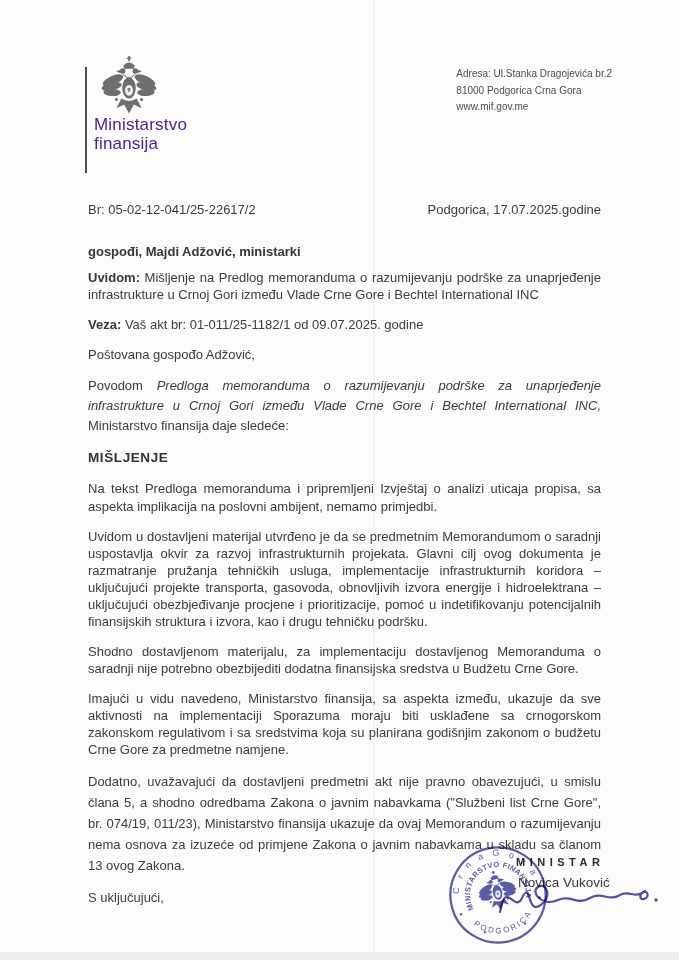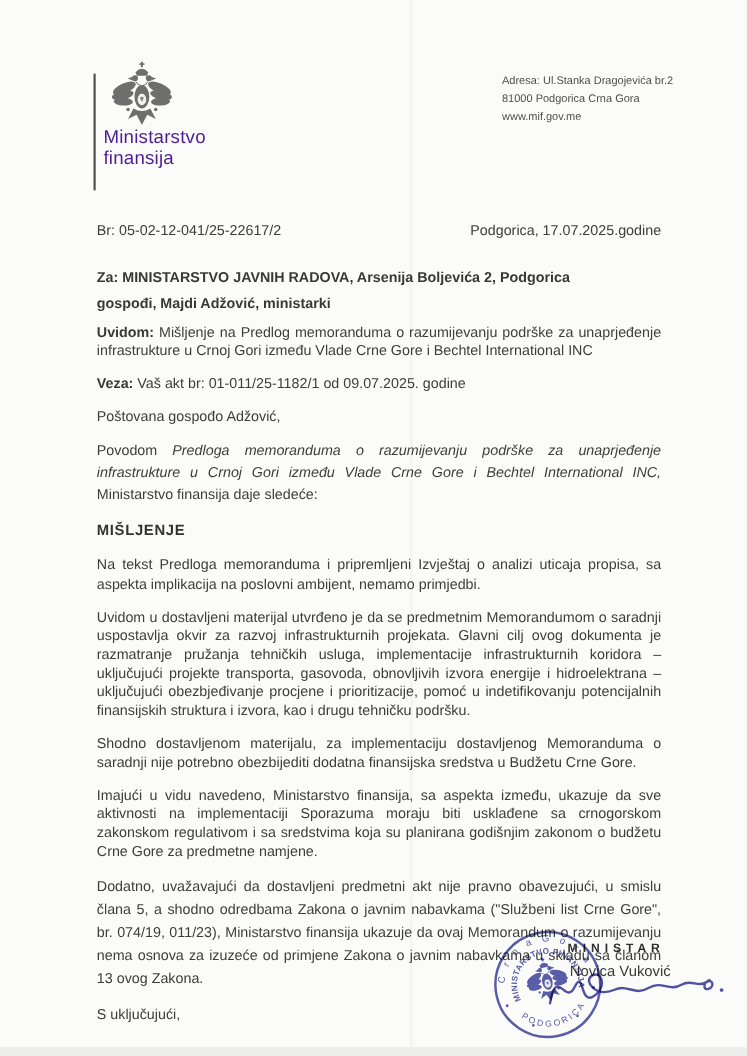--- a/index.html
+++ b/index.html
@@ -108,21 +108,20 @@
   </div>
 
   <div class="ref-row">
     <span>Br: 05-02-12-041/25-22617/2</span>
     <span>Podgorica, 17.07.2025.godine</span>
   </div>
 
   <div class="content">
 
     <div class="recipient">
-      <div>Za: MINISTARSTVO JAVNIH RADOVA,  Arsenija Boljevića 2, Podgorica</div>
       <div>gospođi, Majdi Adžović, ministarki</div>
     </div>
 
     <p class="subject"><b>Uvidom:</b> <span>Mišljenje na Predlog memoranduma o razumijevanju podrške za unaprjeđenje infrastrukture u Crnoj Gori između Vlade Crne Gore i Bechtel International INC</span></p>
 
     <p class="veza"><b>Veza:</b> <span>Vaš akt br: 01-011/25-1182/1 od 09.07.2025. godine</span></p>
 
     <p class="salutation">Poštovana gospođo Adžović,</p>
 
     <p class="intro">

